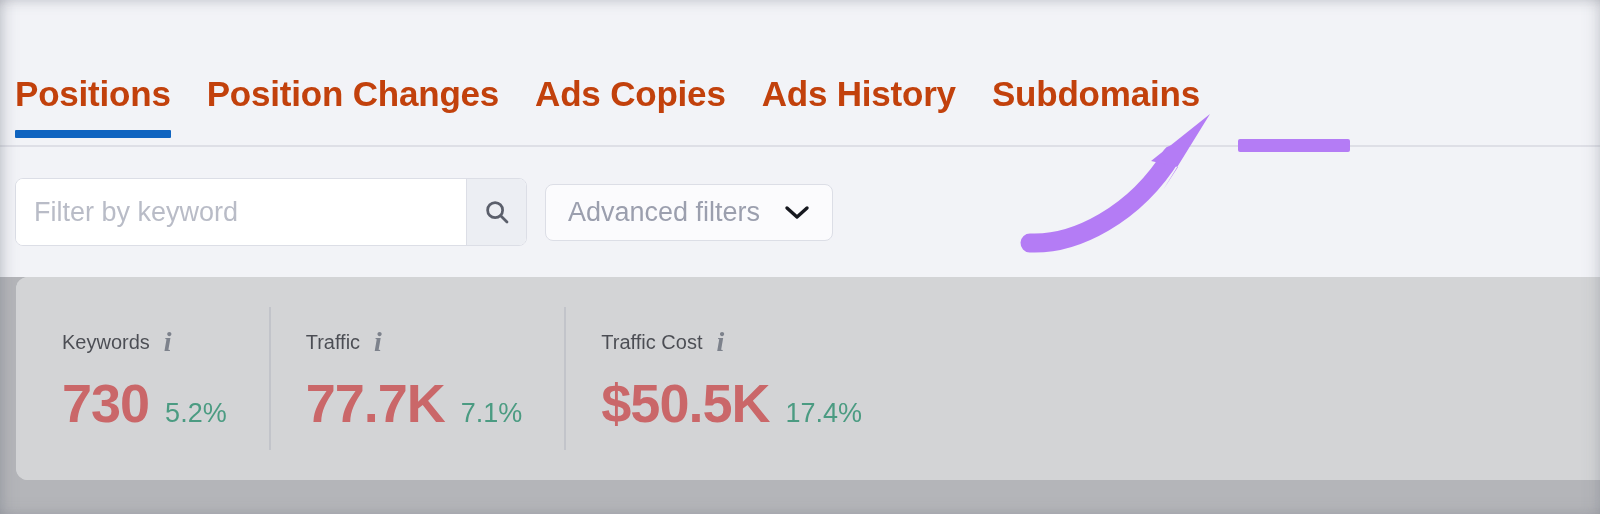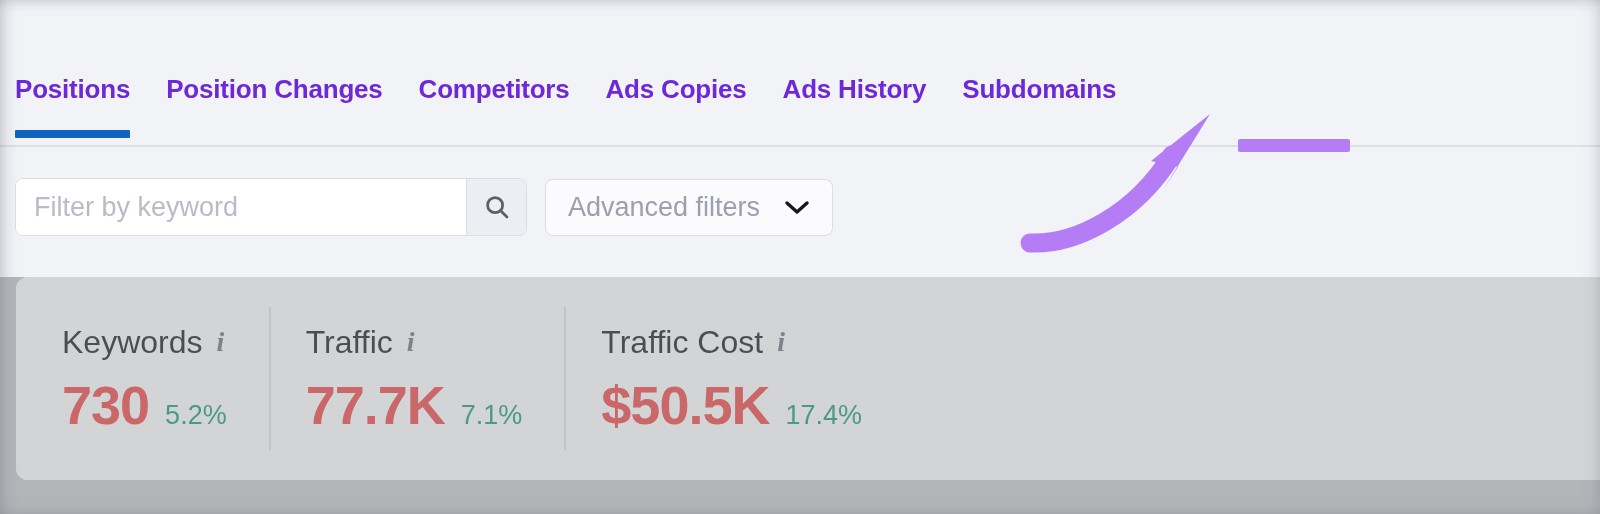--- a/index.html
+++ b/index.html
@@ -48,24 +48,24 @@
     position: absolute;
     left: 15px;
     top: 0;
     display: flex;
     align-items: flex-start;
     gap: 0;
     white-space: nowrap;
   }
   .tab {
     position: relative;
-    font-size: 26px;
+    font-size: 35px;
     line-height: 1;
     font-weight: 700;
-    color: #6d28d9;
+    color: #c2410c;
     padding: 14px 0 0 0;
     margin-right: 36px;
     letter-spacing: -0.2px;
     cursor: pointer;
     height: 70px;
     box-sizing: border-box;
   }
   .tab:last-child { margin-right: 0; }
   .tab .underline {
     position: absolute;
@@ -89,21 +89,21 @@
   .filterrow {
     position: absolute;
     left: 15px;
     top: 178px;
     display: flex;
     align-items: center;
   }
   .searchwrap {
     display: flex;
     align-items: stretch;
-    height: 58px;
+    height: 68px;
     border-radius: 8px;
     overflow: hidden;
     border: 1px solid #dcdee6;
     background: #fff;
     box-sizing: border-box;
   }
   .searchinput {
     width: 450px;
     border: none;
     outline: none;
@@ -188,21 +188,21 @@
     bottom: 30px;
     width: 2px;
     background: #e2e4ea;
   }
   .metric .head {
     display: flex;
     align-items: center;
     margin-bottom: 6px;
   }
   .metric .title {
-    font-size: 32px;
+    font-size: 20px;
     color: #16181f;
     line-height: 1;
   }
   .metric .infoicon {
     margin-left: 14px;
     font-family: "Liberation Serif", serif;
     font-style: italic;
     font-weight: 700;
     font-size: 28px;
     color: #6b7280;
@@ -294,23 +294,20 @@
 
       <div class="tab">
         <span>Positions</span>
         <span class="underline"></span>
       </div>
 
       <div class="tab">
         <span>Position Changes</span>
       </div>
 
-      <div class="tab">
-        <span>Competitors</span>
-      </div>
 
       <div class="tab">
         <span>Ads Copies</span>
       </div>
 
       <div class="tab">
         <span>Ads History</span>
       </div>
 
 

